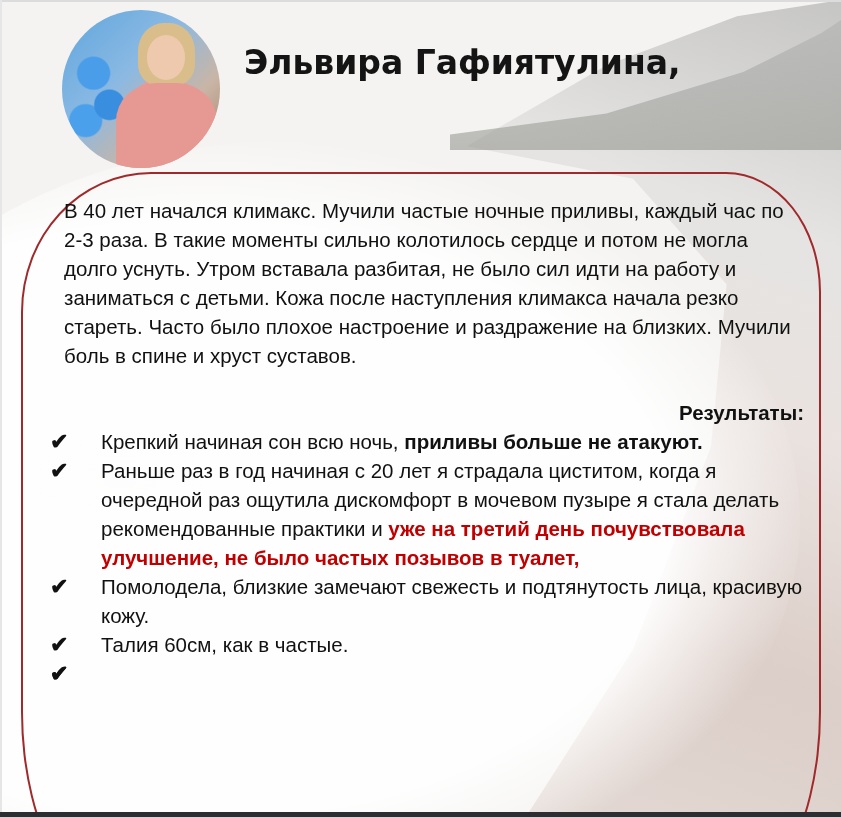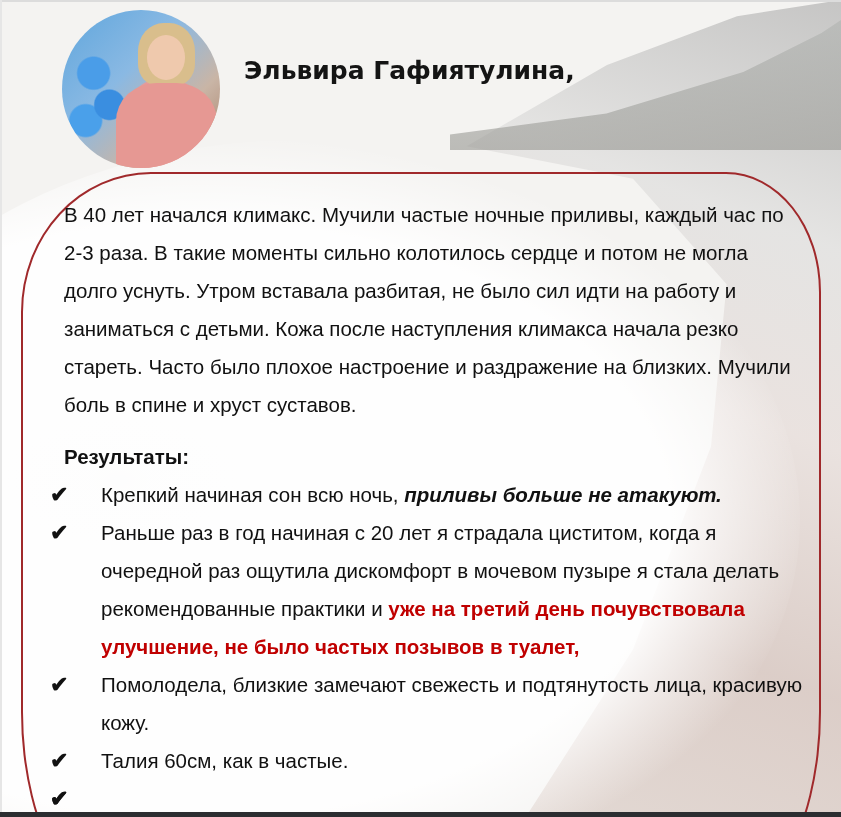--- a/index.html
+++ b/index.html
@@ -54,43 +54,43 @@
     border-radius: 50%;
     background: #efc9ad;
   }
   .avatar .shirt {
     position: absolute; left: 34%; top: 46%; width: 64%; height: 60%;
     border-radius: 40% 40% 0 0;
     background: #e69893;
   }
 
   .name-block {
-    position: absolute; left: 244px; top: 52px;
-    font-family: "DejaVu Sans", sans-serif; font-weight: bold; font-size: 25px; line-height: 38px; color: #141414;
+    position: absolute; left: 244px; top: 44px;
+    font-family: "DejaVu Sans", sans-serif; font-weight: bold; font-size: 33px; line-height: 38px; color: #141414;
   }
 
   .card-border {
     position: absolute; left: 21px; top: 172px; width: 800px; height: 760px;
     border: 2px solid #a0292b;
     border-radius: 130px 95px 130px 130px / 140px 120px 220px 220px;
     box-sizing: border-box;
   }
 
   .content {
     position: absolute; left: 64px; top: 196px; width: 740px;
-    font-size: 20.5px; line-height: 38px; color: #111;
+    font-size: 20.5px; line-height: 29px; color: #111;
   }
   .content p { margin: 0; }
-  .results-title { margin-top: 14px; font-weight: bold; }
+  .results-title { margin-top: 28px; font-weight: bold; text-align: right; }
   ul.results { list-style: none; margin: 0; padding: 0; }
   ul.results li { position: relative; padding-left: 37px; margin-left: 0; }
   ul.results li .check {
     position: absolute; left: -14px; top: 0; font-size: 22px; font-weight: bold; color: #111;
   }
-  .b { font-weight: bold; font-style: italic; }
+  .b { font-weight: bold; }
   .red { color: #c00000; font-weight: bold; }
 </style>
 </head>
 <body>
 
 <div class="bg-temple"></div>
 <div class="bg-roof"></div>
 <div class="bg-mist"></div>
 <div class="bg-swoosh"></div>
 <div class="top-line"></div>

